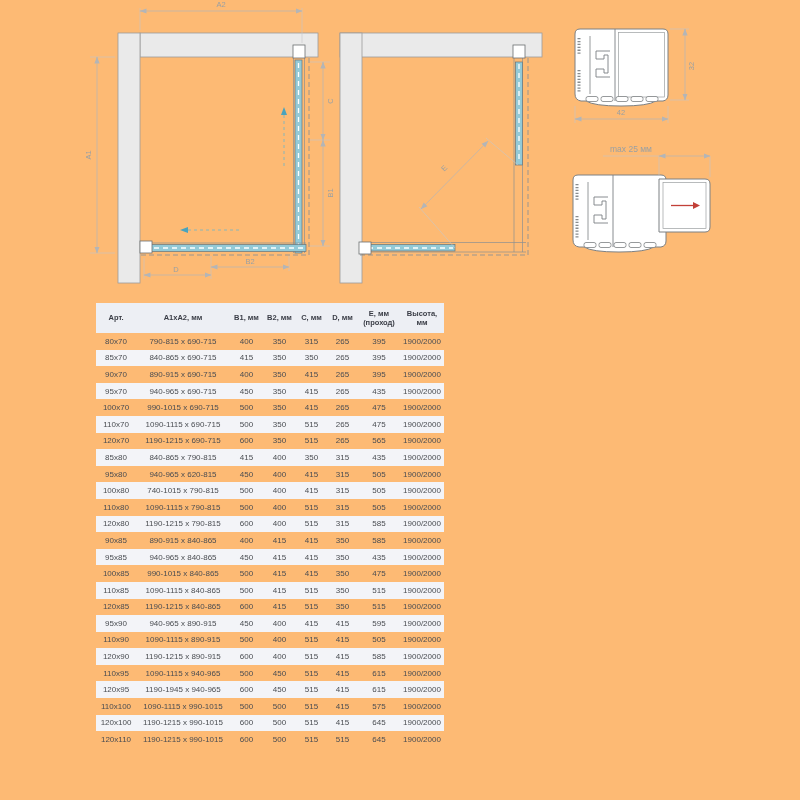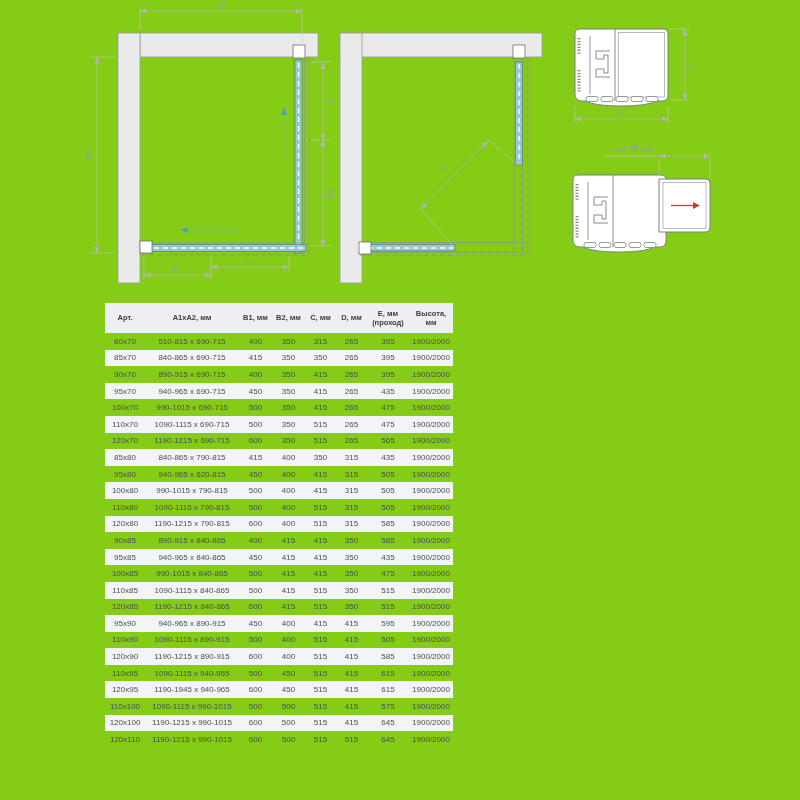--- a/index.html
+++ b/index.html
@@ -1,21 +1,21 @@
 <!DOCTYPE html>
 <html><head>
 <meta charset="utf-8">
 <style>
   html,body{margin:0;padding:0;background:#fff;}
   body{font-family:"Liberation Sans",sans-serif;}
-  #page{position:relative;width:800px;height:800px;background:#84cc16;overflow:hidden;}
+  #page{position:relative;width:800px;height:800px;background:#fdba74;overflow:hidden;}
   .diag{position:absolute;}
   svg text{font-family:"Liberation Sans",sans-serif;fill:#9aa0a3;font-size:7.5px;}
   
-  #spec-table{position:absolute;left:105px;top:303px;width:348px;border-collapse:collapse;table-layout:fixed;}
+  #spec-table{position:absolute;left:96px;top:303px;width:348px;border-collapse:collapse;table-layout:fixed;}
   #spec-table th{background:#edeff4;font-weight:bold;font-size:7.5px;color:#3a3d46;height:30px;
     padding:0 1px;text-align:center;vertical-align:middle;line-height:1.25;}
   #spec-table td{font-size:8px;color:#4a4d52;text-align:center;height:16.6px;padding:0 1px;
     white-space:nowrap;overflow:hidden;}
   #spec-table tbody tr:nth-child(even){background:#f3f4f8;}
 </style>
 </head>
 <body>
 
 <div id="page">
@@ -188,21 +188,21 @@
         <th>В2, мм</th>
         <th>С, мм</th>
         <th>D, мм</th>
         <th>Е, мм (проход)</th>
         <th>Высота, мм</th>
       </tr>
     </thead>
     <tbody>
         <tr>
           <td>80x70</td>
-          <td>510-815 x 690-715</td>
+          <td>790-815 x 690-715</td>
           <td>400</td>
           <td>350</td>
           <td>315</td>
           <td>265</td>
           <td>395</td>
           <td>1900/2000</td>
         </tr>
         <tr>
           <td>85x70</td>
           <td>840-865 x 690-715</td>
@@ -278,21 +278,21 @@
           <td>940-965 x 620-815</td>
           <td>450</td>
           <td>400</td>
           <td>415</td>
           <td>315</td>
           <td>505</td>
           <td>1900/2000</td>
         </tr>
         <tr>
           <td>100x80</td>
-          <td>990-1015 x 790-815</td>
+          <td>740-1015 x 790-815</td>
           <td>500</td>
           <td>400</td>
           <td>415</td>
           <td>315</td>
           <td>505</td>
           <td>1900/2000</td>
         </tr>
         <tr>
           <td>110x80</td>
           <td>1090-1115 x 790-815</td>

